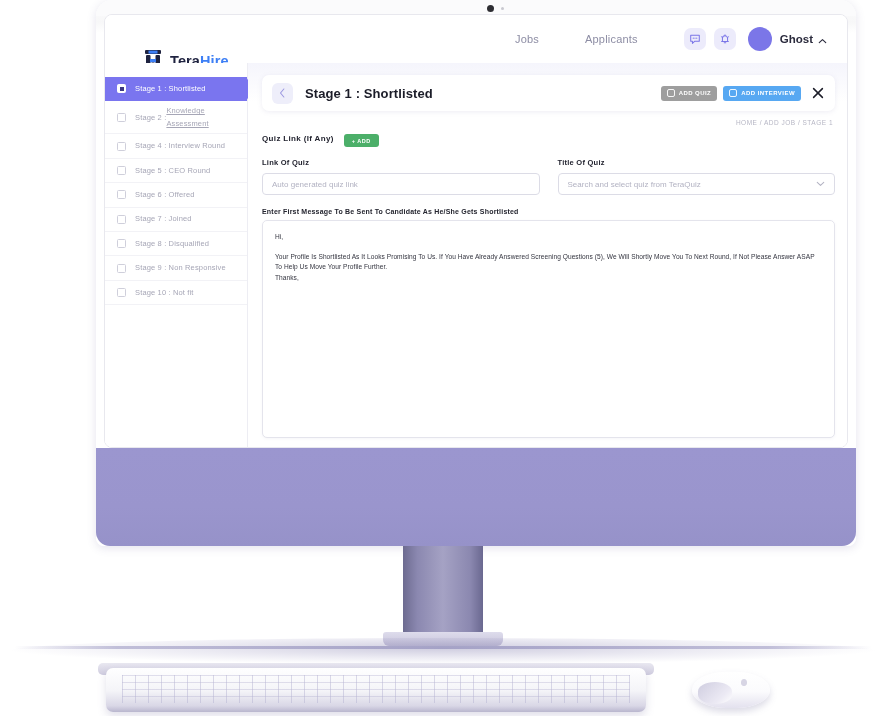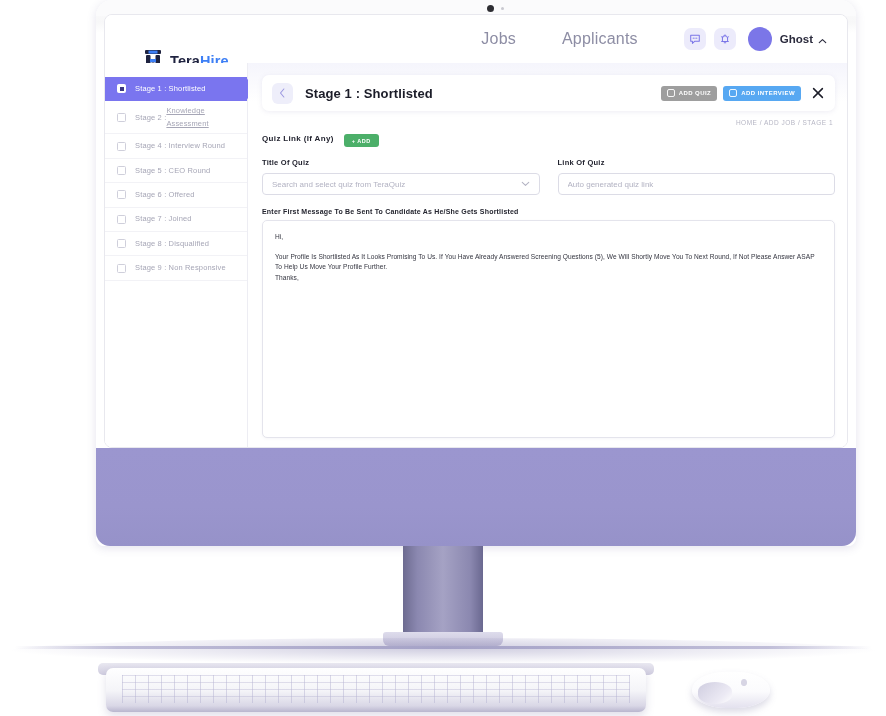--- a/index.html
+++ b/index.html
@@ -126,21 +126,21 @@
     display: flex; align-items: center;
   }
   .logo-wrap { display: flex; align-items: center; margin-left: 38px; gap: 7px; margin-top: 44px; }
   .logo-mark { width: 20px; height: 24px; position: relative; }
   .logo-text { font-size: 14.5px; font-weight: bold; letter-spacing: .1px; }
   .logo-text .tera { color: #1f2340; }
   .logo-text .hire { color: #3d7ff5; }
 
   .nav-spacer { flex: 1; }
   .nav-link {
-    font-size: 16px; color: #8d8da4; margin-right: 46px;
+    font-size: 11px; color: #8d8da4; margin-right: 46px;
     cursor: pointer; letter-spacing: .2px;
   }
   .icon-btn {
     width: 22px; height: 22px; border-radius: 7px;
     background: #ecebfb; display: flex; align-items: center;
     justify-content: center; margin-right: 8px; cursor: pointer;
   }
   .avatar {
     width: 24px; height: 24px; border-radius: 50%;
     background: #7b76e8; margin-left: 4px; margin-right: 8px;
@@ -396,20 +396,24 @@
         <div class="stage-row">
           <span class="cbox"></span>
           <span class="stage-label">Stage 8 : Disqualified</span>
         </div>
 
         <div class="stage-row">
           <span class="cbox"></span>
           <span class="stage-label">Stage 9 : Non Responsive</span>
         </div>
 
+        <div class="stage-row">
+          <span class="cbox"></span>
+          <span class="stage-label">Stage 10 : Not fit</span>
+        </div>
       </div>
 
       <div class="main">
 
         <div class="panel-head">
           <span class="back-btn">
             <svg width="7" height="10" viewBox="0 0 8 12">
               <path d="M5.6 1.2 1.6 6l4 4.8" fill="none" stroke="#9c98e0" stroke-width="1.3" stroke-linecap="round" stroke-linejoin="round"></path>
             </svg>
           </span>
@@ -435,37 +439,37 @@
 
         <div class="form-area">
 
           <div class="quiz-row">
             <span class="lbl-bold">Quiz Link (If Any)</span>
             <span class="add-btn">+ ADD</span>
           </div>
 
           <div class="fields">
             <div class="field">
+              <span class="field-lbl">Link Of Quiz</span>
+              <div class="inp">
+                <input type="text" placeholder="Auto generated quiz link" style="">
+              </div>
+            </div>
+
+            <div class="field">
               <span class="field-lbl">Title Of Quiz</span>
               <div class="inp">
                 <input type="text" placeholder="Search and select quiz from TeraQuiz" style="">
                 <span>
                   <svg width="9" height="6" viewBox="0 0 10 7">
                     <path d="M1.2 1.6 5 5.2l3.8-3.6" fill="none" stroke="#b2b2c2" stroke-width="1.2" stroke-linecap="round" stroke-linejoin="round"></path>
                   </svg>
                 </span>
               </div>
             </div>
-
-            <div class="field">
-              <span class="field-lbl">Link Of Quiz</span>
-              <div class="inp">
-                <input type="text" placeholder="Auto generated quiz link" style="">
-              </div>
-            </div>
           </div>
 
           <span class="msg-label">Enter First Message To Be Sent To Candidate As He/She Gets Shortlisted</span>
 
           <div class="textarea-box">
             <div class="msg-body">
               <p>Hi,</p>
               <div class="msg-gap"></div>
               <p>Your Profile Is Shortlisted As It Looks Promising To Us. If You Have Already Answered Screening Questions (5), We Will Shortly Move You To Next Round, If Not Please Answer ASAP To Help Us Move Your Profile Further.</p>
               <p>Thanks,</p>

